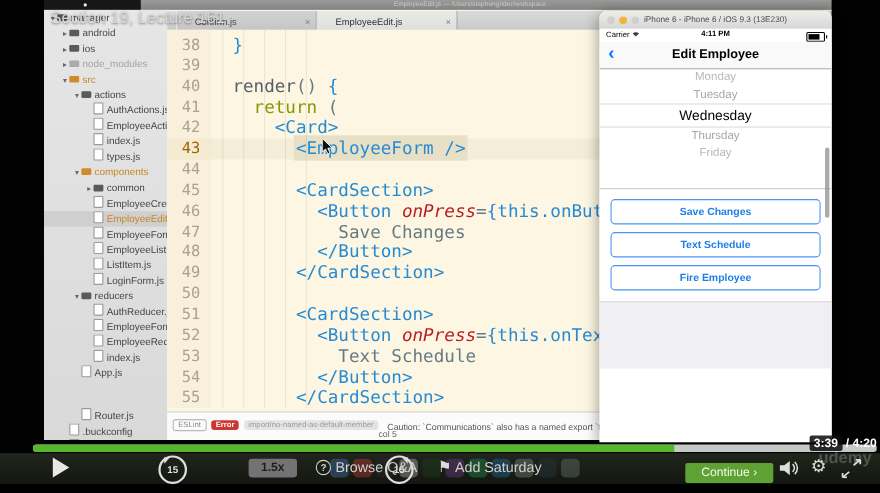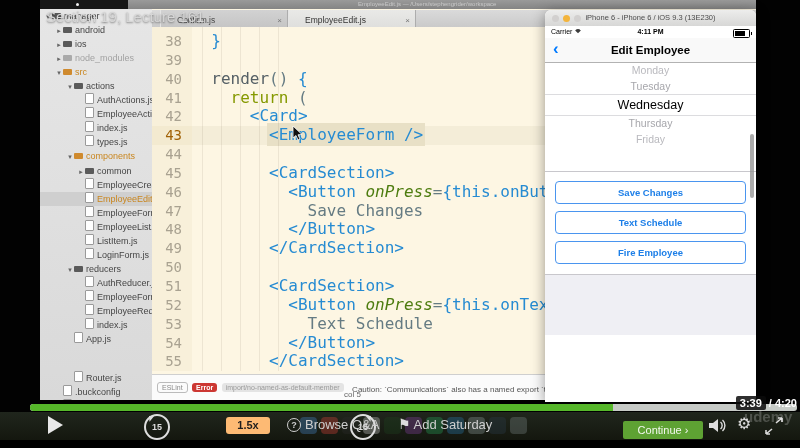--- a/index.html
+++ b/index.html
@@ -36,21 +36,21 @@
   #code-wrap{position:absolute;left:112px;top:27px;width:605px;height:344px;background:#fdf6e3;overflow:hidden;}
   #gutter{position:absolute;left:0;top:0;width:40px;height:100%;background:#f8f0da;color:#a9a291;
           font-family:"DejaVu Sans Mono",monospace;font-size:14px;text-align:right;padding-top:5px;box-sizing:border-box;}
   #gutter .gl{height:18.85px;line-height:18.85px;padding-right:10px;}
   #gutter .gl.cur{color:#a16207;background:#f3ead0;}
   #code{position:absolute;left:40px;top:0;right:0;height:100%;padding-top:5px;
         font-family:"DejaVu Sans Mono",monospace;font-size:16px;}
   .cl{height:18.85px;line-height:18.85px;white-space:pre;}
   .cl.cur{background:rgba(86,74,27,0.05);}
   .s-tag{color:#268bd2;} .s-kw{color:#859900;} .s-fn{color:#556066;} .s-plain{color:#657b83;}
-  .s-attr{color:#4d7c0f;font-style:italic;} .s-expr{color:#268bd2;}
+  .s-attr{color:#b91c1c;font-style:italic;} .s-expr{color:#268bd2;}
   .s-tagsel{color:#268bd2;background:#e8e0c6;box-shadow:0 0 0 2px #e8e0c6;}
   .iguide{position:absolute;top:0;bottom:0;width:1px;background:rgba(80,70,40,0.09);}
   
   #statusbar{position:absolute;left:112px;top:374px;width:605px;height:26px;background:#fbfbfb;border-top:1px solid #cfcfcf;}
   .badge{display:inline-block;border-radius:3px;padding:1px 4px;font-size:7px;vertical-align:middle;}
   .badge.lint{border:1px solid #bbb;color:#8a8a8a;}
   .badge.err{background:#cc3732;color:#fff;font-weight:bold;}
   .badge.rule{background:#e4e4e4;color:#9a9a9a;}
   #status-line1{position:absolute;left:5px;top:3px;white-space:nowrap;}
   #status-msg{font-size:8px;color:#555;margin-left:4px;}
@@ -102,21 +102,21 @@
   .dockicon{width:17px;height:17px;border-radius:4px;}
   #progress{position:absolute;left:30px;top:4px;width:767px;height:7px;border-radius:3px;background:#c6cac6;overflow:hidden;}
   #progress .fill{height:100%;background:#56b72a;border-radius:3px 0 0 3px;}
   #play-btn{position:absolute;left:48px;top:16px;width:0;height:0;border-left:15px solid #e8e8e8;
             border-top:9px solid transparent;border-bottom:9px solid transparent;}
   .skip{position:absolute;top:14px;width:22px;height:22px;border:2px solid #dedede;border-radius:50%;
         color:#dedede;font-size:9px;font-weight:bold;text-align:center;line-height:22px;}
   .skip::after{content:"";position:absolute;top:-4px;width:0;height:0;border:4px solid transparent;}
   #skip-back{left:144px;} #skip-back::after{left:-1px;border-right-color:#dedede;transform:rotate(40deg);}
   #skip-fwd{left:350px;} #skip-fwd::after{right:-1px;border-left-color:#dedede;transform:rotate(-40deg);}
-  #speed{position:absolute;left:226px;top:17px;width:44px;height:17px;background:#fdba74;border-radius:3px;
+  #speed{position:absolute;left:226px;top:17px;width:44px;height:17px;background:#737373;border-radius:3px;
          color:#1d1d1d;font-size:11px;font-weight:bold;text-align:center;line-height:17px;}
   #qa{position:absolute;left:287px;top:17px;color:#cfcfcf;font-size:13px;display:flex;align-items:center;gap:4px;}
   #qa .qicon{width:12px;height:12px;border:1.5px solid #cfcfcf;border-radius:50%;font-size:9px;font-weight:bold;
              text-align:center;line-height:12px;}
   #bookmark{position:absolute;left:398px;top:16px;color:#cfcfcf;font-size:13px;display:flex;align-items:center;gap:3px;}
   #bookmark .bicon{font-size:14px;color:#dcdcdc;}
   #continue-btn{position:absolute;left:623px;top:21px;width:80px;height:18px;background:#5ea233;border-radius:2px;
                 color:rgba(255,255,255,.93);font-size:11px;text-align:center;line-height:18px;}
   #vol{position:absolute;left:708px;top:18px;} #gear{position:absolute;left:737px;top:14px;font-size:16px;color:#d9d9d9;}
   #expand{position:absolute;left:764px;top:17px;}

